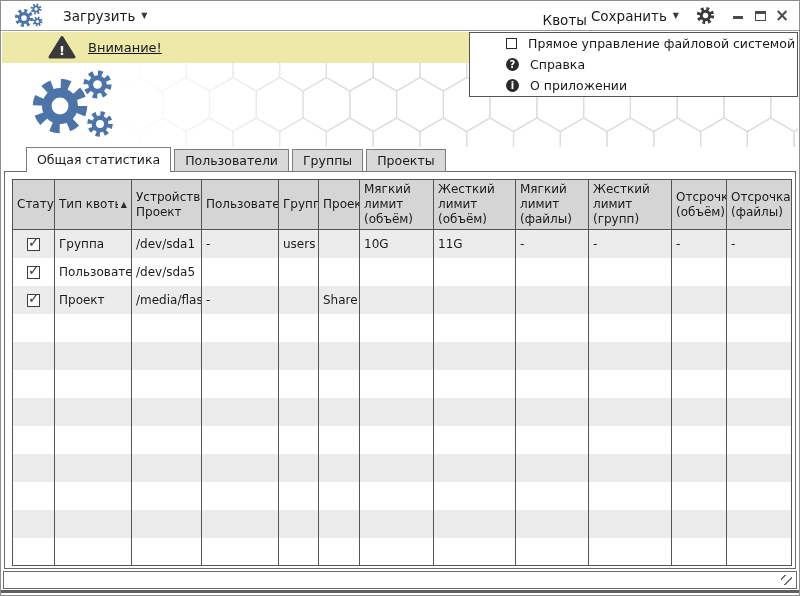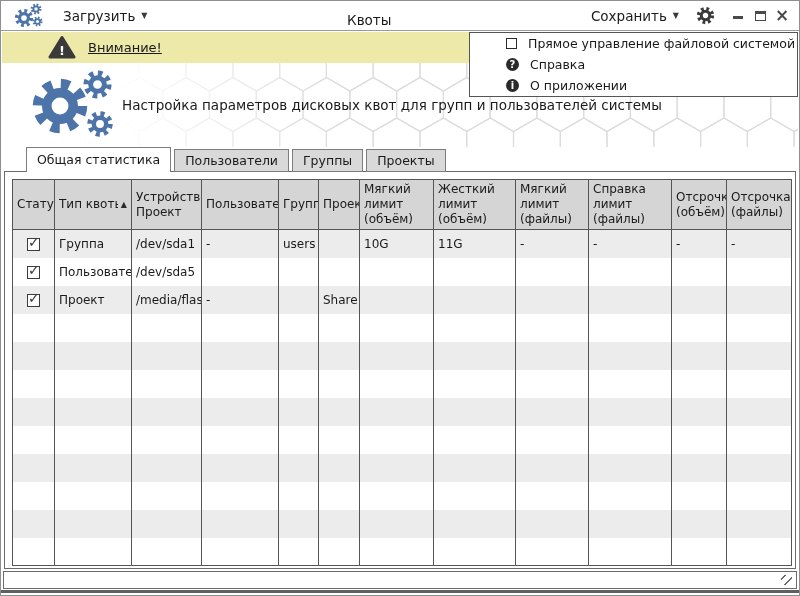--- a/index.html
+++ b/index.html
@@ -9,21 +9,21 @@
 
   
   .titlebar { position:absolute; top:0; left:0; right:0; height:30px;
               display:flex; align-items:center; border-bottom:1px solid #9a9a9a;
               background:#fff; padding:0 6px; z-index:30; }
   .app-icon { width:34px; height:26px; margin-left:6px; color:#4d74a8; }
   .tb-btn { display:flex; align-items:center; gap:6px; font-size:13.5px;
             padding:2px 4px; cursor:default; }
   .tb-btn.load { margin-left:12px; }
   .arrow-down { font-size:8px; color:#3a3a3a; line-height:1; }
-  .tb-title { flex:1; text-align:center; font-size:13.5px;margin-top:8px; }
+  .tb-title { flex:1; text-align:right; font-size:13.5px;margin-top:8px; }
   .gear-btn { width:24px; height:24px; display:flex; align-items:center;
               justify-content:center; color:#3a3a3a; margin:0 12px 0 10px; }
   .win-controls { display:flex; align-items:center; gap:4px; margin-right:2px; }
   .win-btn { width:18px; height:20px; display:flex; align-items:center;
              justify-content:center; color:#4a4a4a; }
   .ic-min { width:10px; height:2.5px; background:#4a4a4a; margin-top:4px; }
   .ic-max { width:11px; height:10px; border:1.5px solid #4a4a4a; border-top-width:3px; }
   .ic-close { font-size:17px; font-weight:bold; line-height:1; }
 
   
@@ -201,21 +201,20 @@
         <polygon points="631.3,95.5 607.9,109.0 584.6,95.5 584.6,68.5 607.9,55.0 631.3,68.5" fill="none" stroke="#dcdcdc" stroke-width="1.2"></polygon>
         <polygon points="678.1,95.5 654.7,109.0 631.3,95.5 631.3,68.5 654.7,55.0 678.1,68.5" fill="none" stroke="#dcdcdc" stroke-width="1.2"></polygon>
         <polygon points="724.9,95.5 701.5,109.0 678.1,95.5 678.1,68.5 701.5,55.0 724.9,68.5" fill="none" stroke="#dcdcdc" stroke-width="1.2"></polygon>
       </svg>
     <div class="hex-fade"></div>
     <svg class="banner-gears" width="102" height="72" viewBox="0 0 102 72">
       <use href="#gear-sym" x="14" y="7" width="60" height="60"></use>
       <use href="#gear-sym" x="66" y="0" width="31" height="31"></use>
       <use href="#gear-sym" x="70" y="41" width="28" height="28"></use>
     </svg>
-    <div class="banner-text">Настройка параметров дисковых квот для групп и пользователей системы</div>
   </div>
 
   <div class="menu">
       <div class="menu-item">
         <span class="mi-checkbox"></span>
         <span>Прямое управление файловой системой</span>
       </div>
       <div class="menu-item">
         <span class="mi-circle">?</span>
         <span>Справка</span>
@@ -267,21 +266,21 @@
                   <span class="sort-arrow">▲</span>
                 </span>
               </th>
               <th><span>Устройство/Проект</span></th>
               <th><span>Пользователь</span></th>
               <th><span>Группа</span></th>
               <th><span>Проект</span></th>
               <th><span>Мягкий лимит (объём)</span></th>
               <th><span>Жесткий лимит (объём)</span></th>
               <th><span>Мягкий лимит (файлы)</span></th>
-              <th><span>Справка лимит (файлы)</span></th>
+              <th><span>Жесткий лимит (групп)</span></th>
               <th><span>Отсрочка (объём)</span></th>
               <th><span>Отсрочка (файлы)</span></th>
             </tr>
           </thead>
         <tbody>
             <tr class="striped">
               <td class="cb-cell"><span class="cb checked"></span></td>
               <td>Группа</td>
               <td>/dev/sda1</td>
               <td>-</td>

